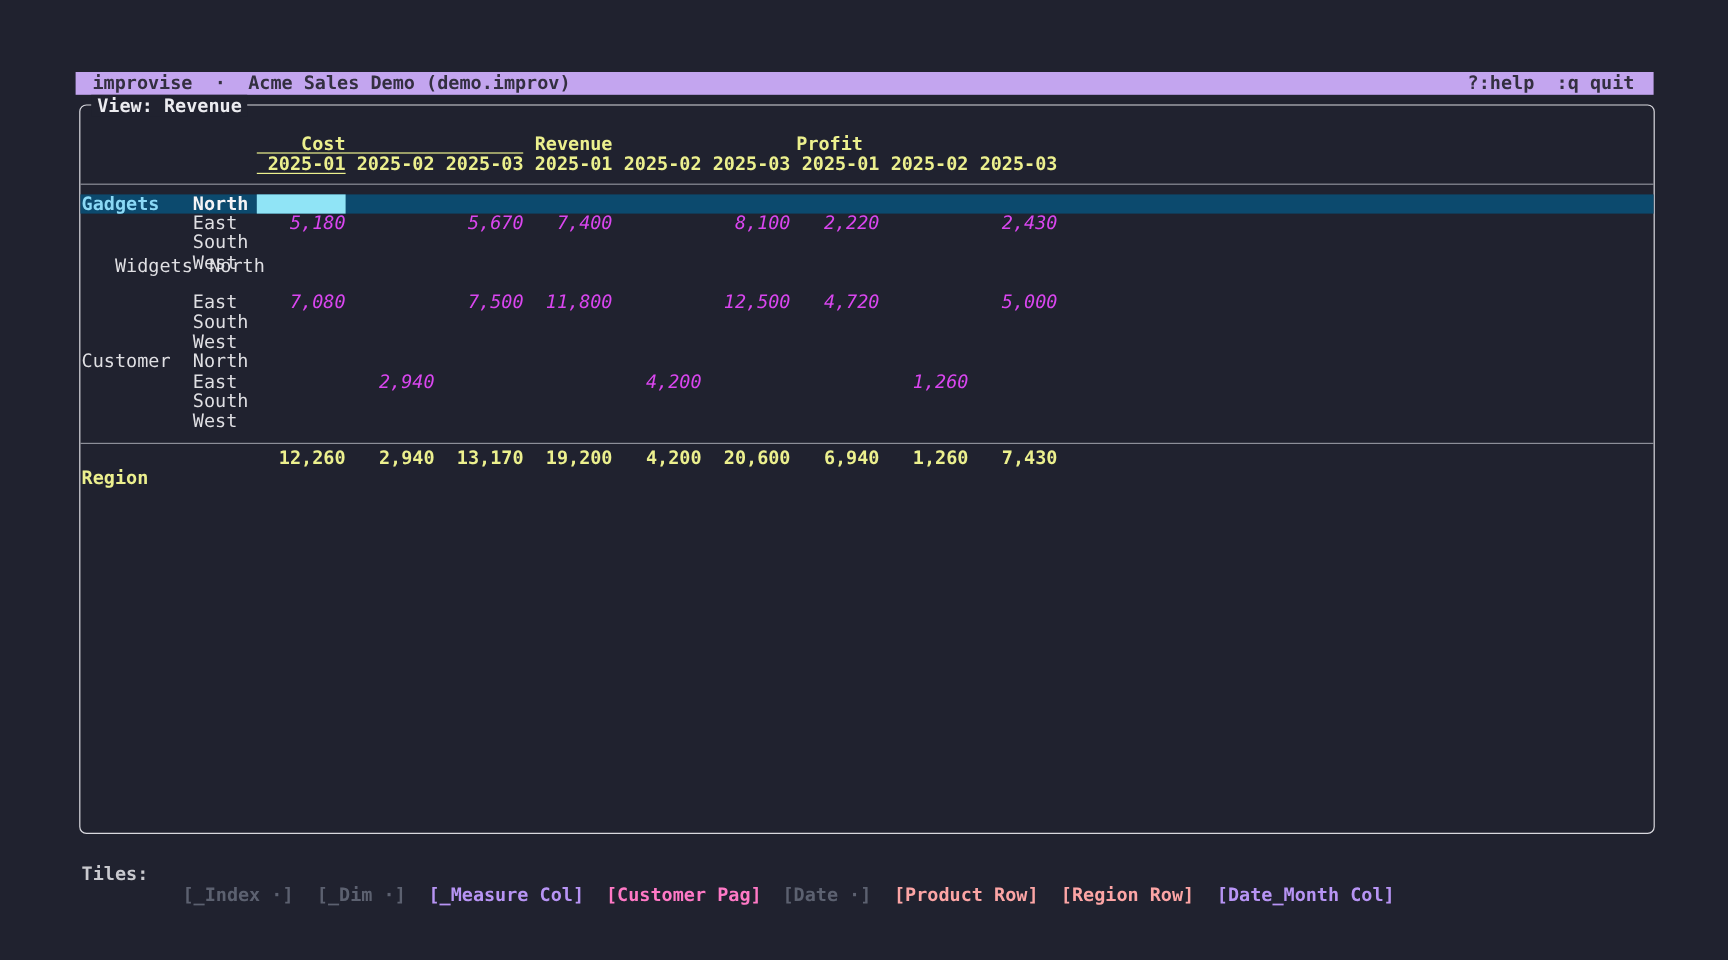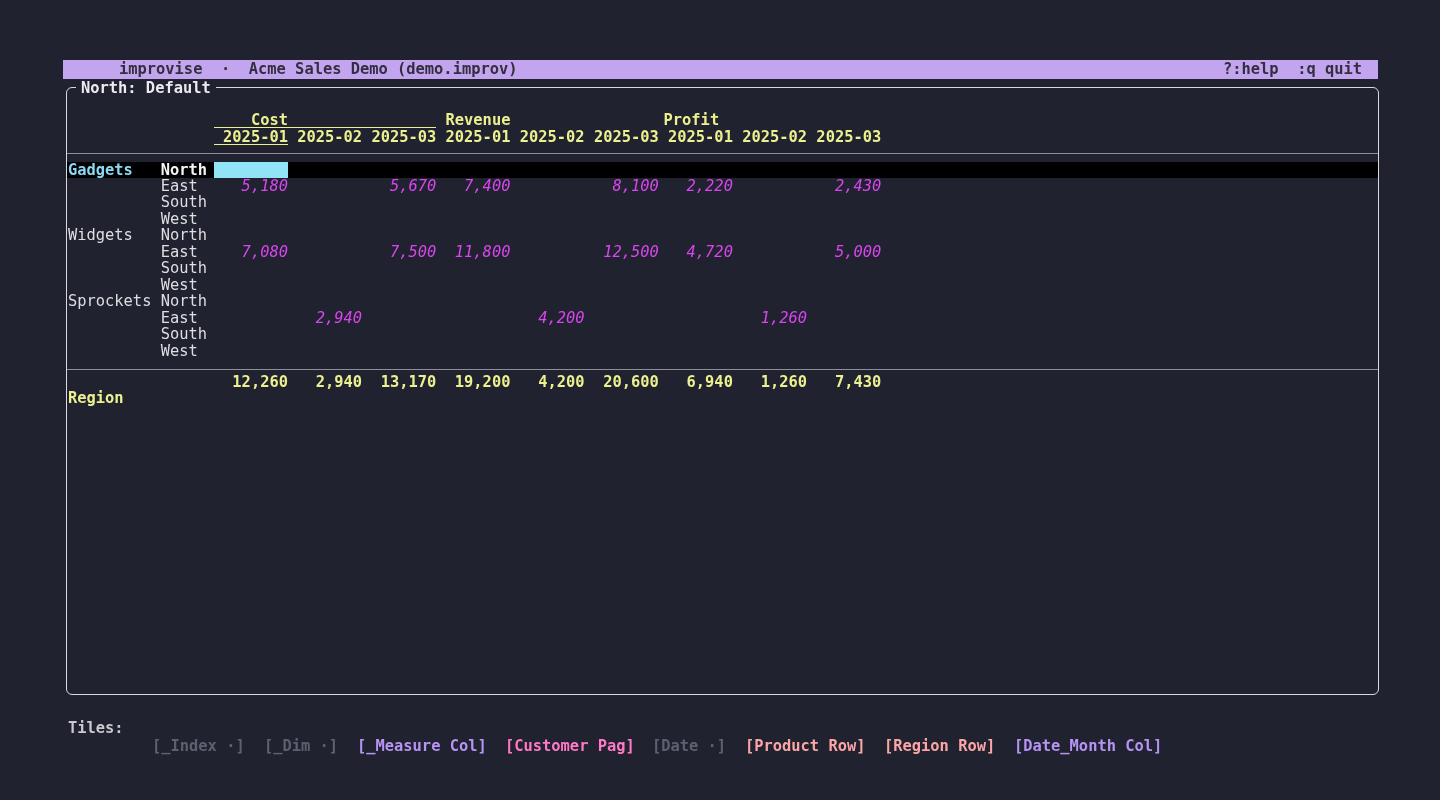--- a/index.html
+++ b/index.html
@@ -2,40 +2,40 @@
 <html><head>
 <meta charset="utf-8">
 <style>
   html,body{margin:0;padding:0;background:#20222f;}
   .canvas{position:relative;width:1440px;height:800px;background:#20222f;overflow:hidden;
           font-family:"DejaVu Sans Mono",monospace;font-size:15.4px;color:#e9e9ec;}
   
   .titlebar{position:absolute;left:63px;top:60px;width:1315px;height:19px;line-height:19px;
             background:#c3a5ef;color:#332f40;font-weight:700;display:flex;justify-content:space-between;
             white-space:pre;}
-  .tb-left{padding-left:26px;margin-left:30px;}
+  .tb-left{padding-left:14px;}
   .tb-right{padding-right:16px;}
   
   .viewbox{position:absolute;left:66px;top:87px;width:1311px;height:606px;
            border:1px solid #d9d9df;border-radius:6px;}
   .view-title{position:absolute;top:-9px;left:9px;background:#20222f;padding:0 5px;
               font-weight:700;color:#ececf0;white-space:pre;}
   .filter{position:absolute;top:7px;left:12px;color:#ff79c6;font-weight:700;white-space:pre;}
   .hgroup-row,.months-row,.trow,.total-row{position:absolute;left:0;right:0;height:16.5px;line-height:16.5px;white-space:pre;}
   .hgroup-row{top:24px;}
   .months-row{top:41px;}
   .gcell{position:absolute;top:0;height:15px;color:#ecf08e;font-weight:700;}
   .gcell.u{border-bottom:1px solid #ecf08e;}
   .glabel{display:inline-block;width:74.16px;text-align:right;}
   .mcell{position:absolute;top:0;height:15px;width:74.16px;text-align:right;color:#ecf08e;font-weight:700;}
   .mcell.u{border-bottom:1px solid #ecf08e;}
   .sep{position:absolute;left:0;right:0;height:1px;background:#8d8f99;}
   .trow .prod{position:absolute;left:1px;width:92.7px;color:#dfdfe3;}
   .trow .regn{position:absolute;left:93.7px;width:60px;color:#dfdfe3;}
-  .trow.sel{background:#000000;}
+  .trow.sel{background:#0c4a6e;}
   .trow.sel .prod{color:#8bd9f5;font-weight:700;}
   .trow.sel .regn{color:#f4f4f6;font-weight:700;}
   .cursor-cell{position:absolute;top:0;bottom:0;width:74.16px;background:#90e4f6;}
   .val{position:absolute;top:0;width:74.16px;text-align:right;font-style:italic;color:#d946ef;}
   .total-row{color:#ecf08e;font-weight:700;}
   .total-row .tlabel{position:absolute;left:1px;}
   .total-row .val{font-style:normal;color:#ecf08e;}
   
   .tilesbar{position:absolute;left:63px;top:701px;width:1315px;height:18px;line-height:18px;white-space:pre;}
   .tiles-label{position:absolute;left:5px;color:#c9c9ce;font-weight:700;}
@@ -54,36 +54,36 @@
 <body>
 
 <div class="canvas">
 
   <div class="titlebar">
     <div class="tb-left"><span>improvise</span><span>  <span>·</span>  </span><span>Acme Sales Demo (demo.improv)</span></div>
     <div class="tb-right"><span>?:help</span><span>  </span><span>:q quit</span></div>
   </div>
 
   <div class="viewbox">
-    <span class="view-title">North: Default</span>
+    <span class="view-title">View: Revenue</span>
 
     <div class="hgroup-row" id="group-row"><span class="gcell u" style="left: 146.8px; width: 222.48px;"><span class="glabel">Cost</span></span><span class="gcell" style="left: 369.28px; width: 222.48px;"><span class="glabel">Revenue</span></span><span class="gcell" style="left: 578px; width: 222.48px;"><span class="glabel">Profit</span></span></div>
     <div class="months-row" id="months-row"><span class="mcell u" style="left: 146.8px;">2025-01</span><span class="mcell" style="left: 220.96px;">2025-02</span><span class="mcell" style="left: 295.12px;">2025-03</span><span class="mcell" style="left: 369.28px;">2025-01</span><span class="mcell" style="left: 443.44px;">2025-02</span><span class="mcell" style="left: 517.6px;">2025-03</span><span class="mcell" style="left: 591.76px;">2025-01</span><span class="mcell" style="left: 665.92px;">2025-02</span><span class="mcell" style="left: 740.08px;">2025-03</span></div>
 
     <div class="sep" style="top:64.5px"></div>
     <div id="rows-wrap">
         <div class="trow sel" style="top: 73.5px; height: 16.46px; line-height: 16.46px;"><span class="cursor-cell" style="left: 146.8px;"></span><span class="prod">Gadgets</span><span class="regn">North</span></div>
         <div class="trow" style="top: 89.96px; height: 16.46px; line-height: 16.46px;"><span class="prod"></span><span class="regn">East</span><span class="val" style="left: 146.8px;">5,180</span><span class="val" style="left: 295.12px;">5,670</span><span class="val" style="left: 369.28px;">7,400</span><span class="val" style="left: 517.6px;">8,100</span><span class="val" style="left: 591.76px;">2,220</span><span class="val" style="left: 740.08px;">2,430</span></div>
         <div class="trow" style="top: 106.42px; height: 16.46px; line-height: 16.46px;"><span class="prod"></span><span class="regn">South</span></div>
         <div class="trow" style="top: 122.88px; height: 16.46px; line-height: 16.46px;"><span class="prod"></span><span class="regn">West</span></div>
-        <div class="trow" style="top: 139px; height: 16.46px; line-height: 16.46px;"><span class="prod">Widgets</span><span class="regn">North</span></div>
+        <div class="trow" style="top: 126px; height: 16.46px; line-height: 16.46px; text-align: right;"><span class="prod">Widgets</span><span class="regn">North</span></div>
         <div class="trow" style="top: 155.8px; height: 16.46px; line-height: 16.46px;"><span class="prod"></span><span class="regn">East</span><span class="val" style="left: 146.8px;">7,080</span><span class="val" style="left: 295.12px;">7,500</span><span class="val" style="left: 369.28px;">11,800</span><span class="val" style="left: 517.6px;">12,500</span><span class="val" style="left: 591.76px;">4,720</span><span class="val" style="left: 740.08px;">5,000</span></div>
         <div class="trow" style="top: 172.26px; height: 16.46px; line-height: 16.46px;"><span class="prod"></span><span class="regn">South</span></div>
         <div class="trow" style="top: 188.72px; height: 16.46px; line-height: 16.46px;"><span class="prod"></span><span class="regn">West</span></div>
-        <div class="trow" style="top: 205.18px; height: 16.46px; line-height: 16.46px;"><span class="prod">Sprockets</span><span class="regn">North</span></div>
+        <div class="trow" style="top: 205.18px; height: 16.46px; line-height: 16.46px;"><span class="prod">Customer</span><span class="regn">North</span></div>
         <div class="trow" style="top: 221.64px; height: 16.46px; line-height: 16.46px;"><span class="prod"></span><span class="regn">East</span><span class="val" style="left: 220.96px;">2,940</span><span class="val" style="left: 443.44px;">4,200</span><span class="val" style="left: 665.92px;">1,260</span></div>
         <div class="trow" style="top: 238.1px; height: 16.46px; line-height: 16.46px;"><span class="prod"></span><span class="regn">South</span></div>
         <div class="trow" style="top: 254.56px; height: 16.46px; line-height: 16.46px;"><span class="prod"></span><span class="regn">West</span></div>
       </div>
     <div class="sep" style="top:280.5px"></div>
 
     <div class="total-row" style="top:285.5px">
       <span class="tlabel">Region</span>
       <span id="totals-cells"><span class="val" style="left: 146.8px;">12,260</span><span class="val" style="left: 220.96px;">2,940</span><span class="val" style="left: 295.12px;">13,170</span><span class="val" style="left: 369.28px;">19,200</span><span class="val" style="left: 443.44px;">4,200</span><span class="val" style="left: 517.6px;">20,600</span><span class="val" style="left: 591.76px;">6,940</span><span class="val" style="left: 665.92px;">1,260</span><span class="val" style="left: 740.08px;">7,430</span></span>
     </div>

